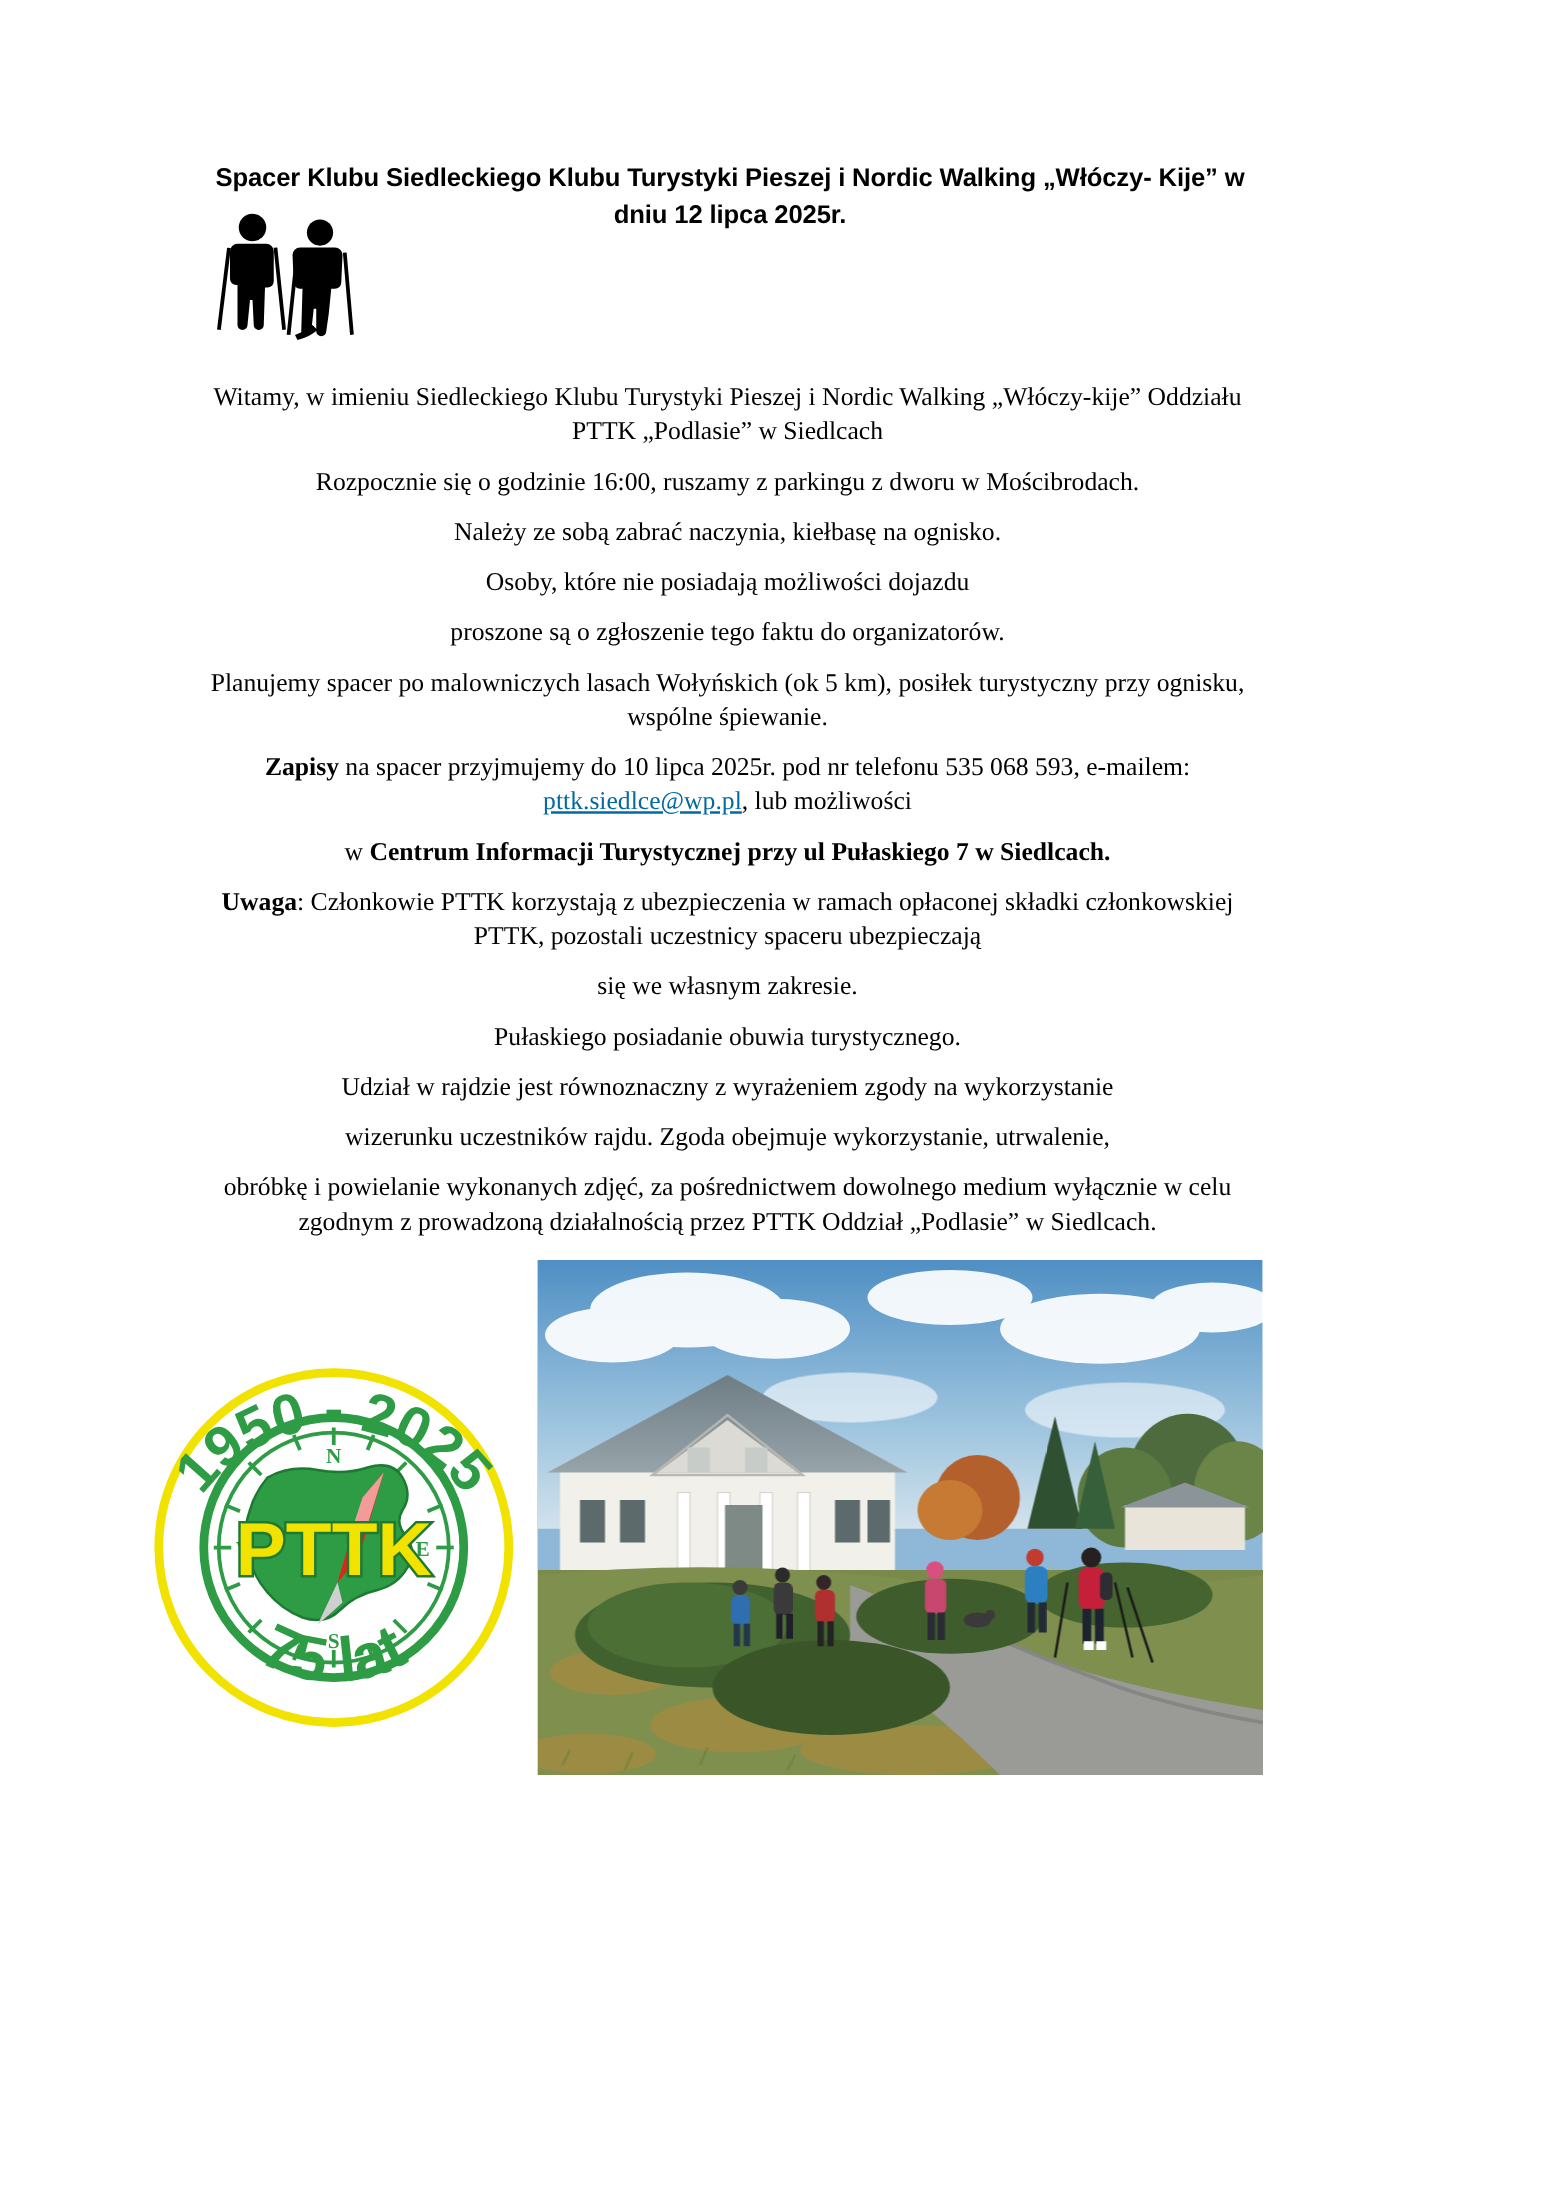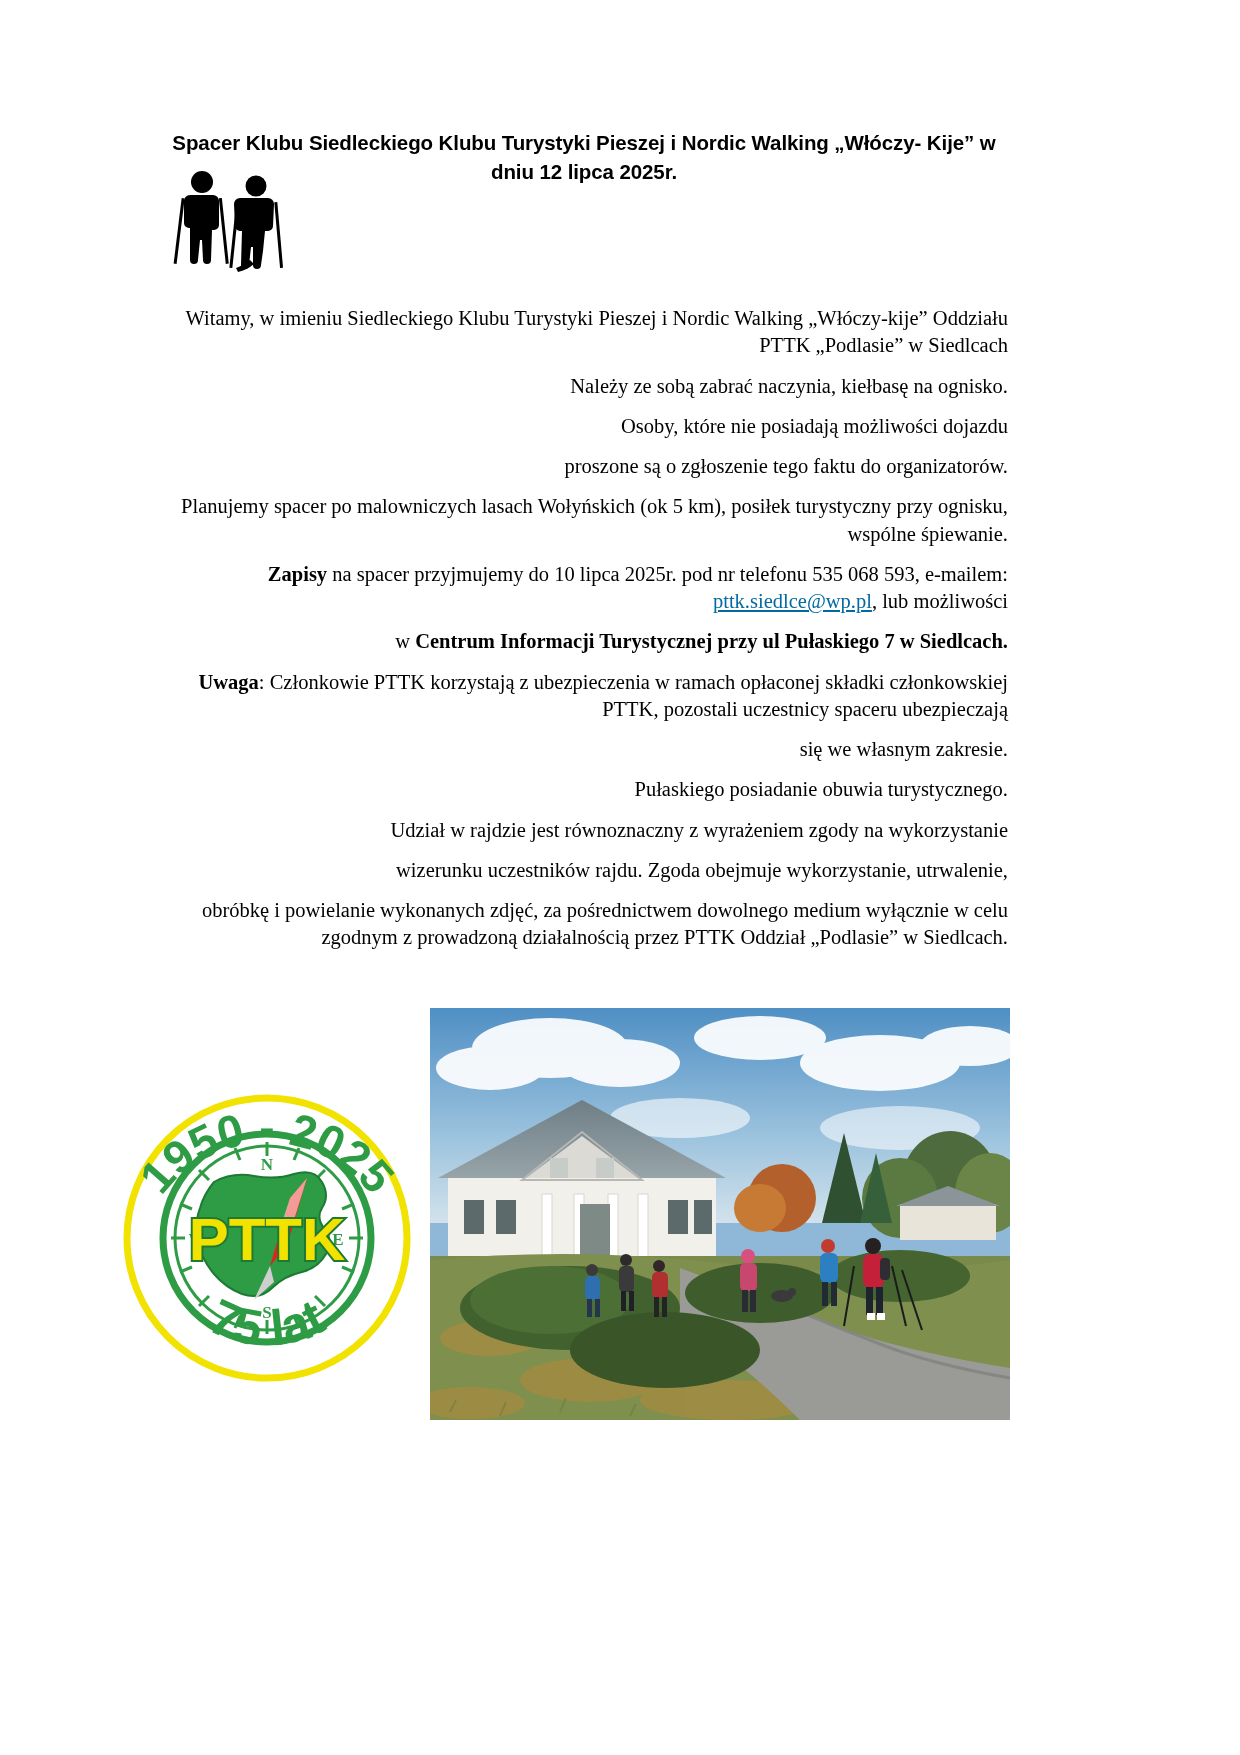--- a/index.html
+++ b/index.html
@@ -49,21 +49,21 @@
   .content {
     position: absolute;
     left: 140px;
     top: 305px;
     width: 852px;
     font-size: 20.5px;
     line-height: 1.33;
   }
   .content p {
     margin: 0 0 13px 0;
-    text-align: right;
+    text-align: center;
   }
   .content b { font-weight: bold; }
   .mail-link {
     color: #0369a1;
     text-decoration: underline;
   }
 
   
   .emblem {
     position: absolute;
@@ -114,20 +114,21 @@
   </div>
 
   <div class="content">
 
     <p>
       <span>Witamy, w imieniu Siedleckiego Klubu Turystyki Pieszej i Nordic Walking „Włóczy-kije”</span>
       <span>Oddziału PTTK „Podlasie” w Siedlcach</span>
     </p>
 
 
+    <p>Rozpocznie się  o godzinie 16:00, ruszamy z parkingu z dworu w Mościbrodach.</p>
 
     <p>Należy ze sobą zabrać naczynia, kiełbasę na ognisko.</p>
 
     <p>Osoby, które nie posiadają możliwości dojazdu</p>
 
     <p>proszone są o zgłoszenie tego faktu do organizatorów.</p>
 
     <p>Planujemy spacer po malowniczych lasach Wołyńskich (ok 5 km), posiłek turystyczny przy ognisku, wspólne śpiewanie.</p>
 
     <p>

